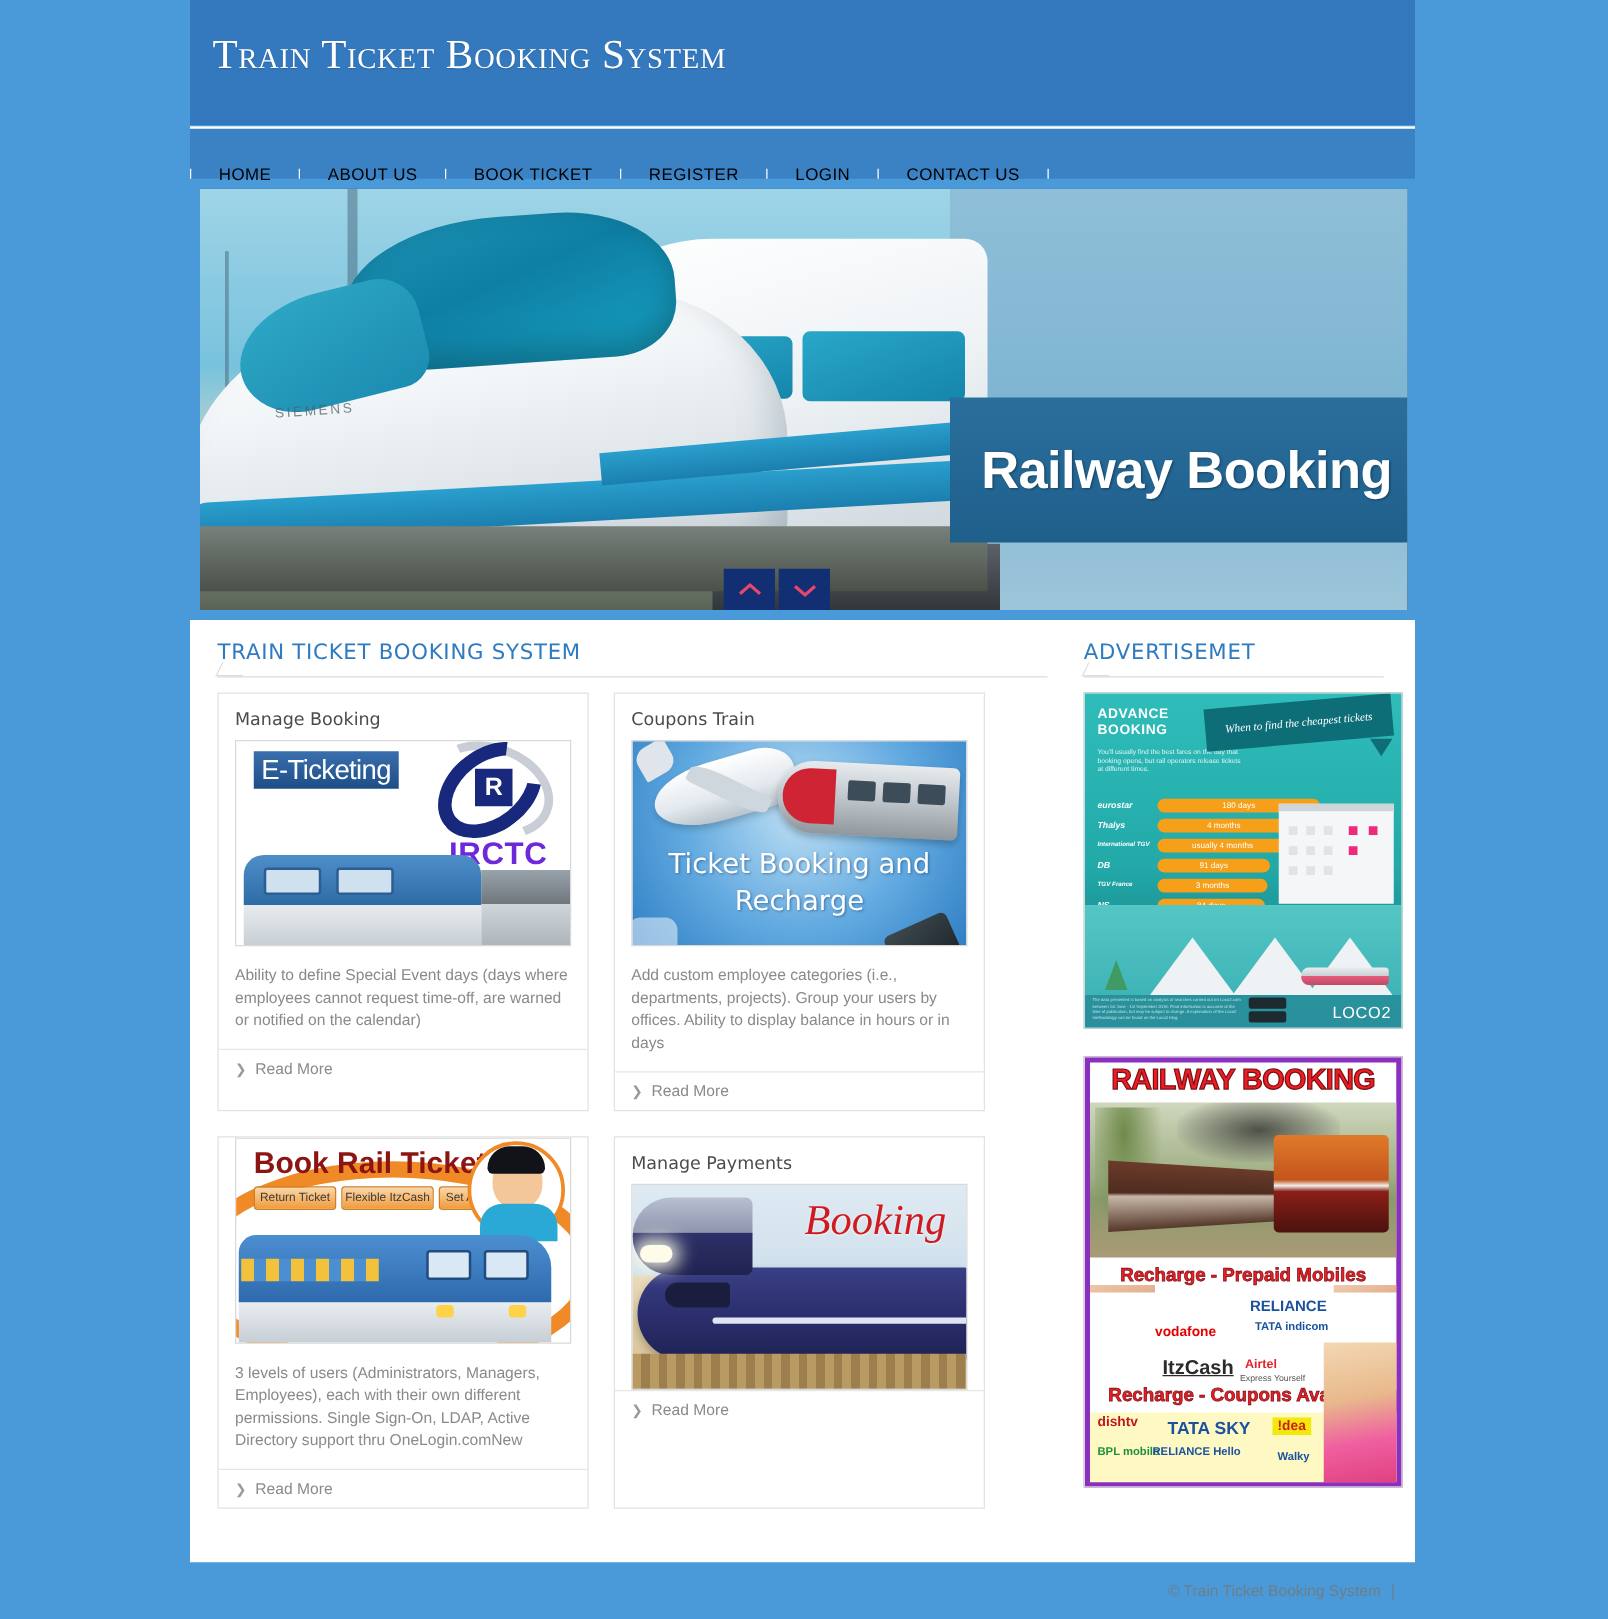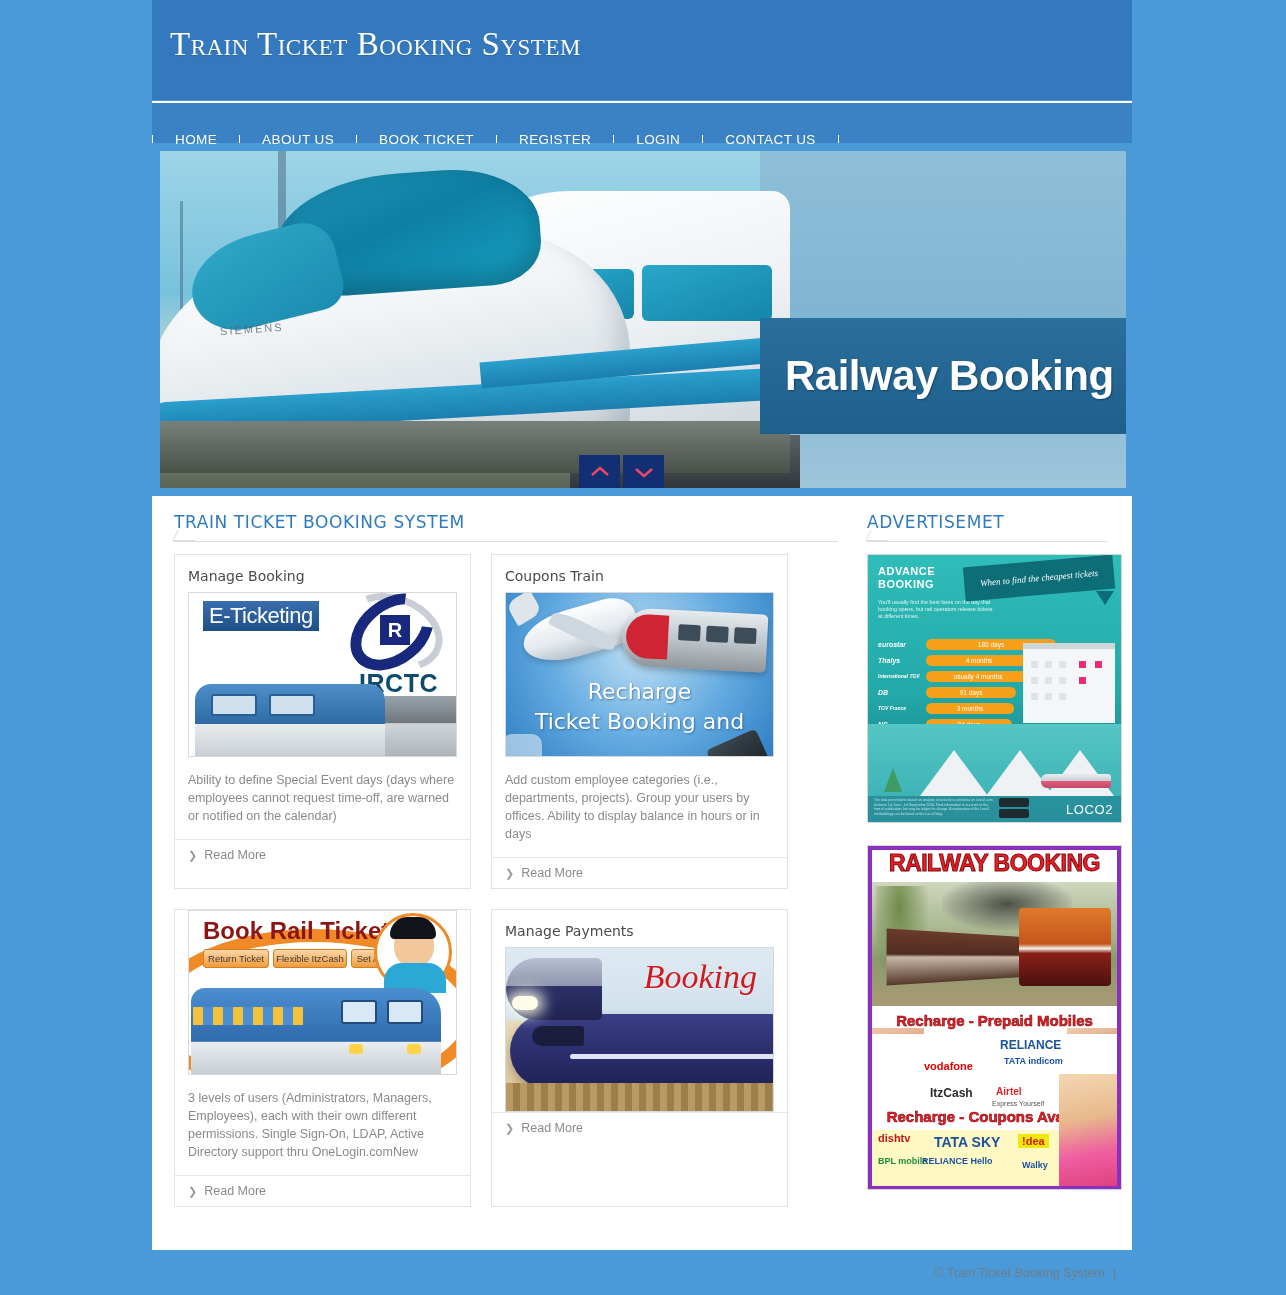--- a/index.html
+++ b/index.html
@@ -35,21 +35,21 @@
     position: absolute; left: 152px; top: 101px;
     width: 980px; height: 42px;
     background: #3b82c4;
     border-top: 2px solid #ffffff;
     display: flex;
     align-items: stretch;
   }
   .nav-item {
     display: flex; align-items: center; justify-content: center;
     padding: 0 22px;
-    color: #ffffff;
+    color: #000000;
     font-size: 13.5px;
     letter-spacing: 0.4px;
     border-right: 1px solid #ffffff;
     cursor: pointer;
     white-space: nowrap;
     margin-top: 32px;
   }
   .nav-item:first-child { border-left: 1px solid #ffffff; }
 
   
@@ -256,21 +256,21 @@
     transform: rotate(20deg);
   }
   .m1 .rlogo {
     position: absolute; right: 46px; top: 22px;
     width: 30px; height: 30px; background: #18287c;
     color: #ffffff; font-weight: bold; font-size: 20px;
     text-align: center; line-height: 30px;
   }
   .m1 .irctc {
     position: absolute; right: 18px; top: 76px;
-    color: #0c4a6e; font-weight: bold; font-size: 25px; letter-spacing: 0.5px;
+    color: #6d28d9; font-weight: bold; font-size: 25px; letter-spacing: 0.5px;
   }
   .m1 .loco {
     position: absolute; left: 6px; bottom: 0; width: 190px; height: 72px;
     background: linear-gradient(180deg,#4e8ec9 0%, #2f6ca6 55%, #e7ebee 56%, #c8cfd4 100%);
     border-radius: 16px 16px 0 0;
   }
   .m1 .loco-win {
     position: absolute; left: 16px; top: 10px; width: 46px; height: 22px;
     background: #cfe0ee; border: 2px solid #2b5e93; border-radius: 3px;
   }
@@ -638,22 +638,22 @@
           <div class="plane"></div>
           <div class="tail"></div>
           <div class="wing"></div>
           <div class="rtrain">
             <div class="red"></div>
             <div class="win" style="left:56px;width:22px;"></div>
             <div class="win" style="left:84px;width:22px;"></div>
             <div class="win" style="left:112px;width:22px;"></div>
           </div>
           <div class="cap">
+            <div>Ticket Booking and</div>
             <div>Recharge</div>
-            <div>Ticket Booking and</div>
           </div>
           <div class="phone"></div>
           <div class="bottles"></div>
         </div>
         <div class="card-desc">Add custom employee categories (i.e., departments, projects). Group your users by offices. Ability to display balance in hours or in days</div>
         <div class="card-more">
           <span class="chev">❯</span>
           <span>Read More</span>
         </div>
       </div>
@@ -798,21 +798,21 @@
           <div class="engine"></div>
         </div>
         <div class="recharge1">Recharge - Prepaid Mobiles</div>
         <div class="woman-l"></div>
         <div class="woman-r"></div>
         <div class="logos">
           <div class="lg" style="left:52px;top:26px;color:#e60000;font-size:11px;">vodafone</div>
           <div class="lg" style="left:128px;top:4px;color:#1b52a0;font-size:12px;">RELIANCE</div>
           <div class="lg" style="left:132px;top:22px;color:#1b52a0;font-size:9px;">TATA indicom</div>
           <div class="lg" style="left:190px;top:40px;color:#1f8f3c;font-size:11px;">Trump</div>
-          <div class="lg" style="left:58px;top:52px;color:#2b2b2b;font-size:12px;">ItzCash</div>
+          <div class="lg" style="left:58px;top:52px;color:#2b2b2b;font-size:16px;text-decoration:underline;">ItzCash</div>
           <div class="lg" style="left:124px;top:52px;color:#e3242b;font-size:10px;">Airtel</div>
           <div class="lg" style="left:120px;top:66px;color:#555;font-size:7px;font-weight:normal;">Express Yourself</div>
         </div>
         <div class="recharge2">Recharge - Coupons Available</div>
         <div class="logos2">
           <div class="lg" style="left:6px;top:2px;color:#c2171d;font-size:11px;">dishtv</div>
           <div class="lg" style="left:62px;top:4px;color:#1b52a0;font-size:14px;">TATA SKY</div>
           <div class="lg" style="left:146px;top:4px;color:#d31a1a;font-size:11px;background:#f2e90c;padding:1px 4px;">!dea</div>
           <div class="lg" style="left:6px;top:26px;color:#1f8f3c;font-size:9px;">BPL mobile</div>
           <div class="lg" style="left:50px;top:26px;color:#1b52a0;font-size:9px;">RELIANCE Hello</div>

